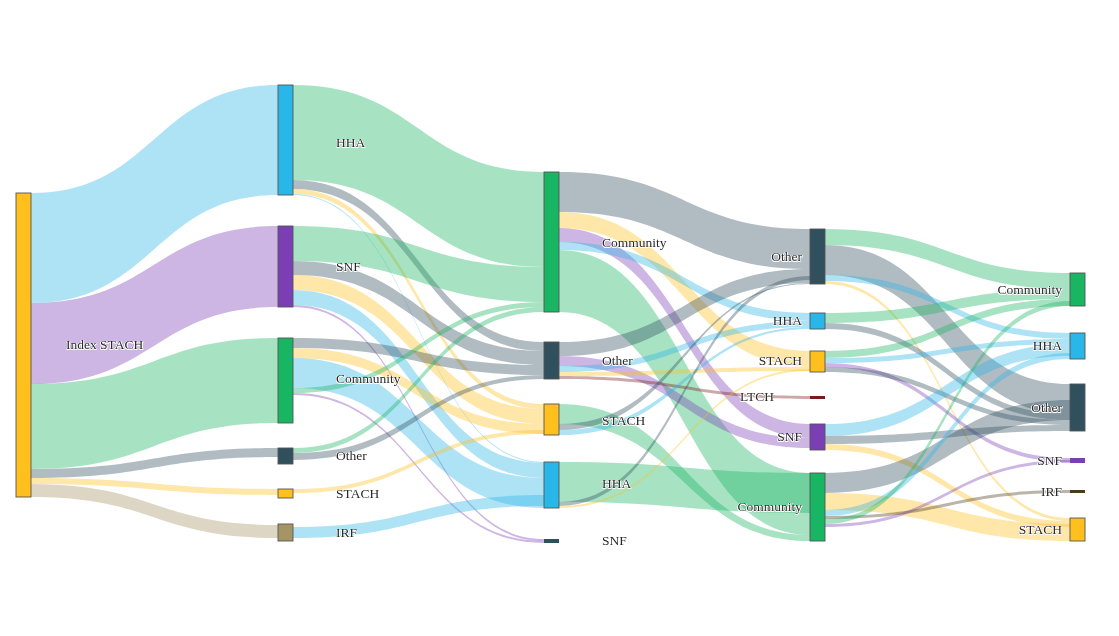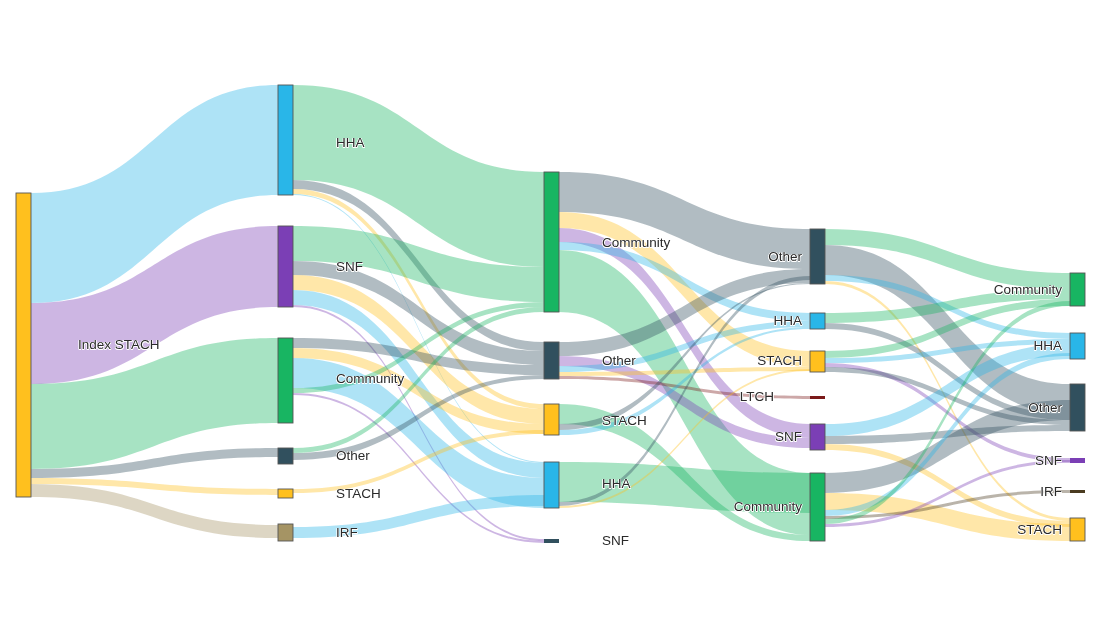--- a/index.html
+++ b/index.html
@@ -1,21 +1,21 @@
 <!DOCTYPE html>
 <html><head>
 <meta charset="utf-8">
 <style>
   html,body{margin:0;padding:0;background:#ffffff;}
   body{font-family:"Liberation Sans","DejaVu Sans",sans-serif;}
   #stage{position:relative;width:1119px;height:636px;background:#ffffff;overflow:hidden;}
   #sankey{position:absolute;left:0;top:0;width:1119px;height:636px;}
   .nlabel{
     position:absolute;
-    font-family:Liberation Sans, sans-serif;
+    font-family:Liberation Serif, serif;
     font-size:13.5px;
     color:#2a2a2a;
     white-space:nowrap;
     line-height:1;
     text-shadow:
        0.6px 0 0 #ffffff, -0.6px 0 0 #ffffff,
        0 0.6px 0 #ffffff, 0 -0.6px 0 #ffffff,
        0.6px 0.6px 0 #ffffff, -0.6px 0.6px 0 #ffffff,
        0.6px -0.6px 0 #ffffff, -0.6px -0.6px 0 #ffffff;
     pointer-events:none;
@@ -111,21 +111,21 @@
         <rect x="810" y="473" width="15" height="68" fill="#18B562" stroke="#555555" stroke-width="0.9"></rect>
         <rect x="1070" y="273" width="15" height="33" fill="#18B562" stroke="#555555" stroke-width="0.9"></rect>
         <rect x="1070" y="333" width="15" height="26" fill="#29B6E8" stroke="#555555" stroke-width="0.9"></rect>
         <rect x="1070" y="384" width="15" height="47" fill="#31505E" stroke="#555555" stroke-width="0.9"></rect>
         <rect x="1070" y="458" width="15" height="5" fill="#7B3FB5" stroke="#555555" stroke-width="0"></rect>
         <rect x="1070" y="490" width="15" height="3" fill="#4A3B20" stroke="#555555" stroke-width="0"></rect>
         <rect x="1070" y="518" width="15" height="23" fill="#FFC01E" stroke="#555555" stroke-width="0.9"></rect>
       </g>
   </svg>
   <div id="labels-layer">
-      <div class="nlabel right" style="left: 42px; top: 345px;">Index STACH</div>
+      <div class="nlabel right" style="left: 30px; top: 345px;">Index STACH</div>
       <div class="nlabel right" style="left: 300px; top: 143px;">HHA</div>
       <div class="nlabel right" style="left: 300px; top: 267px;">SNF</div>
       <div class="nlabel right" style="left: 300px; top: 379px;">Community</div>
       <div class="nlabel right" style="left: 300px; top: 456px;">Other</div>
       <div class="nlabel right" style="left: 300px; top: 494px;">STACH</div>
       <div class="nlabel right" style="left: 300px; top: 533px;">IRF</div>
       <div class="nlabel right" style="left: 566px; top: 243px;">Community</div>
       <div class="nlabel right" style="left: 566px; top: 361px;">Other</div>
       <div class="nlabel right" style="left: 566px; top: 421px;">STACH</div>
       <div class="nlabel right" style="left: 566px; top: 484px;">HHA</div>

